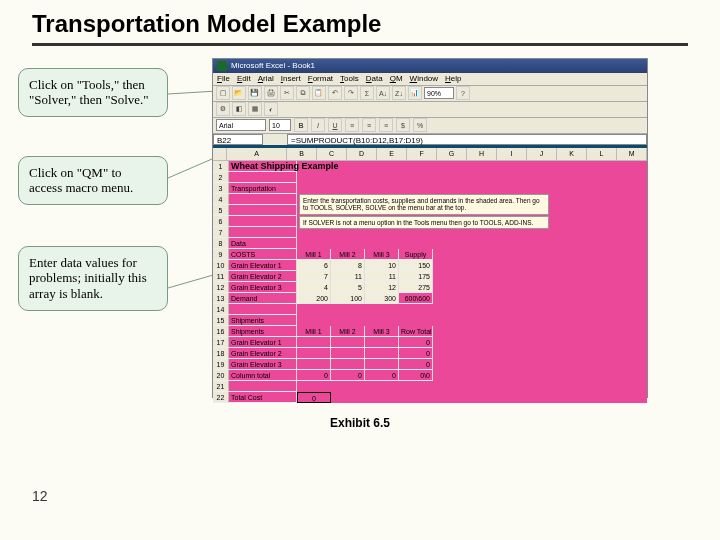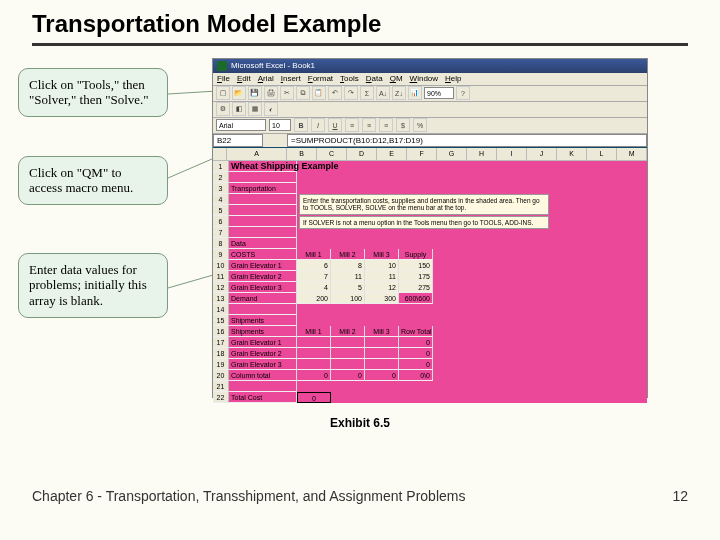--- a/index.html
+++ b/index.html
@@ -13,21 +13,21 @@
   .excel-titlebar { height: 14px; background: linear-gradient(#3b5998,#2a4070); color: #fff; font-size: 8px; padding: 1px 4px; display: flex; align-items: center; }
   .excel-titlebar .icon { width: 10px; height: 10px; background: #1a6b2a; margin-right: 4px; display: inline-block; }
   .menubar { height: 13px; background: #ece9d8; font-size: 8px; padding: 0 4px; display: flex; gap: 7px; align-items: center; border-bottom: 1px solid #aaa; }
   .menubar span { text-decoration: underline; text-decoration-color: transparent; }
   .menubar span::first-letter { text-decoration: underline; }
   .toolbar { height: 16px; background: #ece9d8; border-bottom: 1px solid #aaa; display: flex; align-items: center; padding: 0 3px; gap: 2px; }
   .tb-btn { width: 14px; height: 14px; background: #ece9d8; border: 1px solid #ccc; font-size: 7px; display: flex; align-items: center; justify-content: center; color: #444; }
   .toolbar2 { height: 16px; background: #ece9d8; border-bottom: 1px solid #aaa; display: flex; align-items: center; padding: 0 3px; gap: 3px; font-size: 8px; }
   .font-box { width: 50px; height: 12px; background: #fff; border: 1px solid #888; font-size: 7px; padding: 0 2px; line-height: 12px; }
   .zoom-box { width: 30px; height: 12px; background: #fff; border: 1px solid #888; font-size: 7px; padding: 0 2px; line-height: 12px; }
-  .formula-row { height: 14px; background: #ece9d8; display: flex; border-bottom: 1px solid #0c4a6e; }
+  .formula-row { height: 14px; background: #ece9d8; display: flex; border-bottom: 3px solid #0c4a6e; }
   .name-box { width: 50px; background: #fff; border: 1px solid #888; font-size: 8px; padding: 0 3px; line-height: 12px; }
   .formula-bar { flex: 1; background: #fff; border: 1px solid #888; font-size: 8px; padding: 0 3px; line-height: 12px; margin-left: 18px; }
   .grid { background: #ec4899; font-size: 7px; }
   .grid-hdr { display: flex; background: #ece9d8; border-bottom: 1px solid #bbb; }
   .rh { width: 16px; text-align: center; background: #ece9d8; border-right: 1px solid #bbb; border-bottom: 1px solid #eee; font-size: 7px; line-height: 11px; }
   .ch { width: 34px; text-align: center; border-right: 1px solid #bbb; line-height: 12px; }
   .ch:first-child { width: 16px; }
   .grid-row { display: flex; height: 11px; }
   .cell { width: 34px; border-right: 1px solid #ddd; border-bottom: 1px solid #eee; padding: 0 2px; line-height: 11px; overflow: hidden; white-space: nowrap; text-align: right; }
   .cell.l { text-align: left; }
@@ -52,21 +52,21 @@
   </div>
 
   <div class="content">
 
     <div class="callout" style="left:-14px; top:10px">
       <span>Click on "Tools," then "Solver," then "Solve."</span>
     </div>
     <div class="callout" style="left:-14px; top:98px">
       <span>Click on "QM" to access macro menu.</span>
     </div>
-    <div class="callout" style="left:-14px; top:195px">
+    <div class="callout" style="left:-14px; top:188px">
       <span>Enter data values for problems; initially this array is blank.</span>
     </div>
 
     <svg class="leader" style="left:0;top:0" width="660" height="350">
       <line x1="136" y1="36" x2="332" y2="24" stroke="#7a9a7d" stroke-width="1"></line>
       <line x1="136" y1="120" x2="358" y2="24" stroke="#7a9a7d" stroke-width="1"></line>
       <line x1="136" y1="230" x2="275" y2="190" stroke="#7a9a7d" stroke-width="1"></line>
     </svg>
 
     <div class="excel-area">
@@ -278,16 +278,15 @@
           <div class="cell wide l">Total Cost</div>
           <div class="cell selected c">0</div>
         </div>
       </div>
     </div>
   </div>
 
   <div class="caption">Exhibit 6.5</div>
 
   <div class="footer">
-    <span>Chapter 6 - Transportation, Transshipment, and Assignment Problems</span>
     <span>12</span>
   </div>
 </div>
 
 </body></html>

